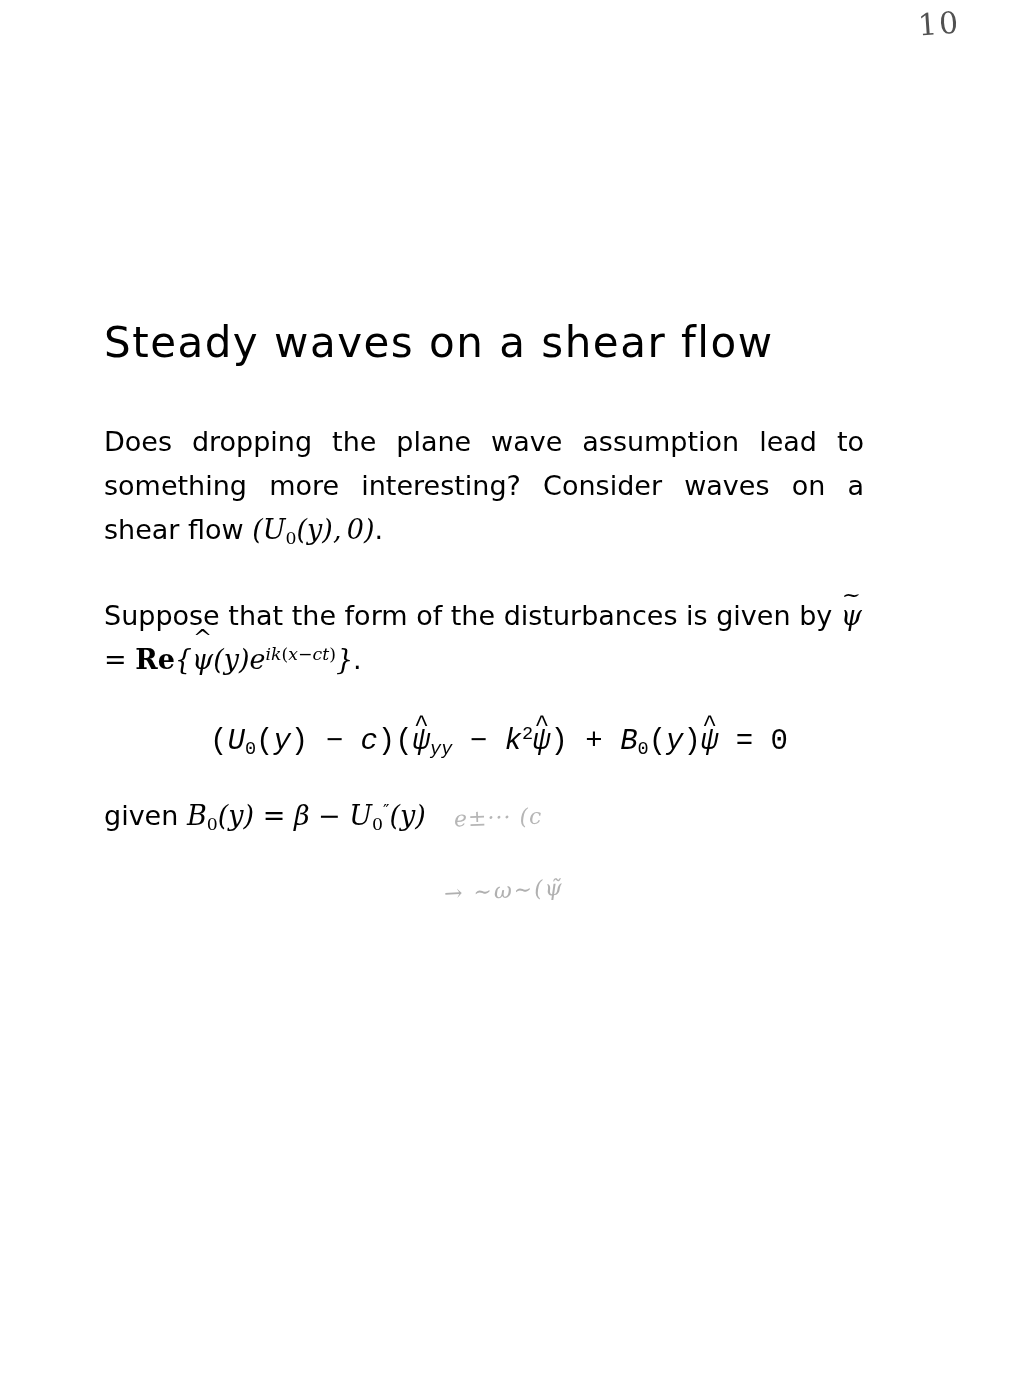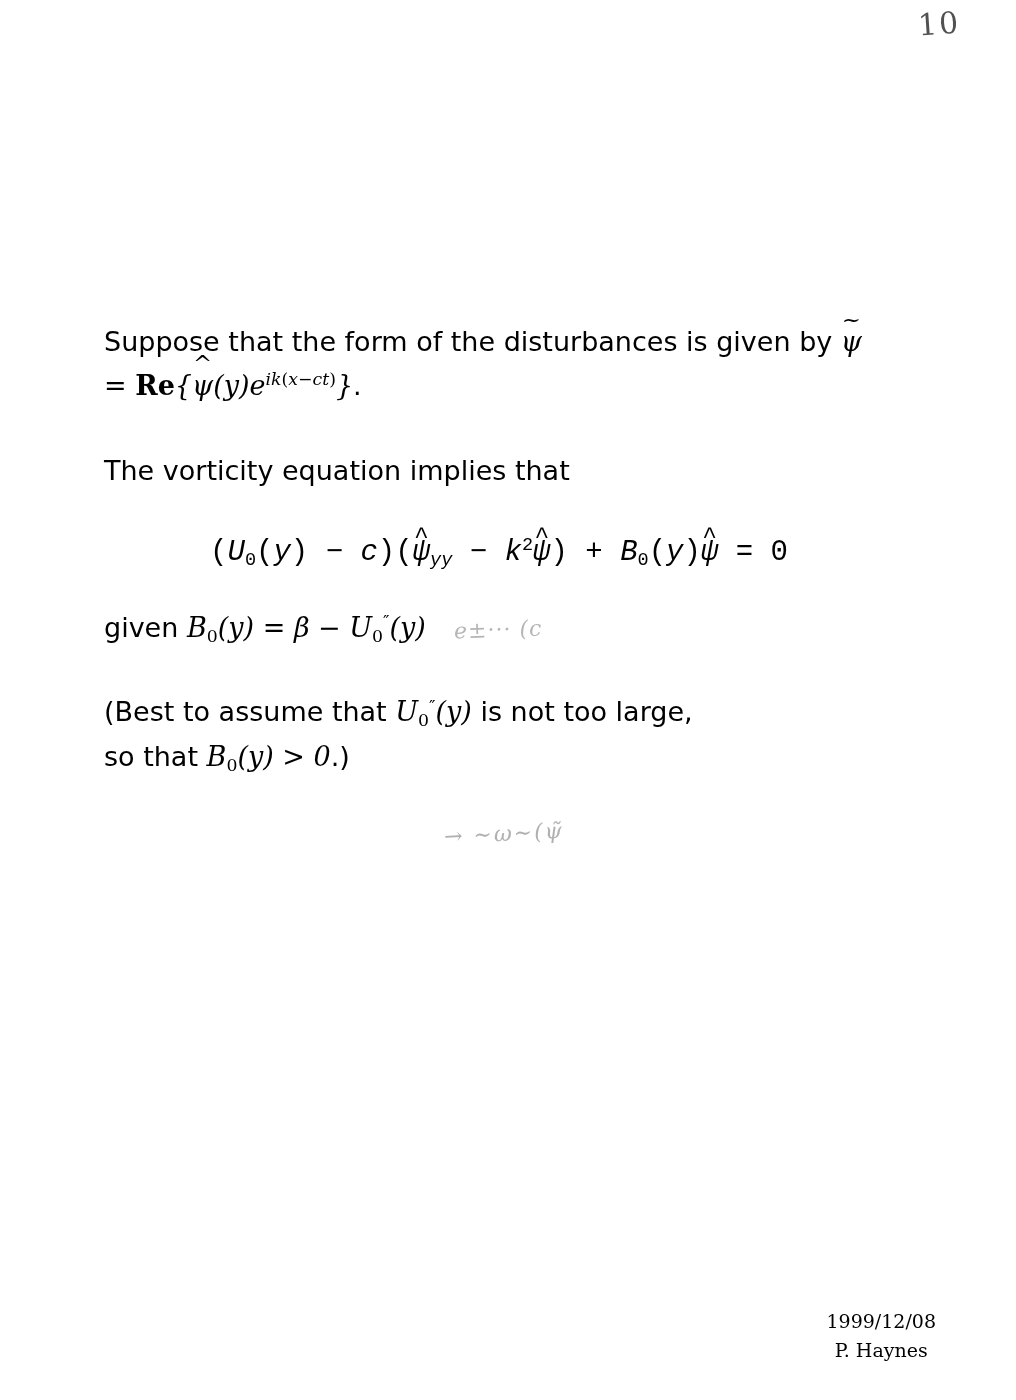--- a/index.html
+++ b/index.html
@@ -150,43 +150,38 @@
 </style>
 </head>
 <body>
 
 <div class="page">
 
   <div class="page-number-hand">10</div>
 
   <div class="content">
 
+    <h1 class="slide-title">Steady waves on a shear flow</h1>
 
+    <p class="para">
+      <span>Does dropping the plane wave assumption lead to something more interesting?  Consider waves on a shear flow </span><span class="math">(<span class="mi">U</span><sub>0</sub>(<span class="mi">y</span>), 0)</span><span>.</span>
+    </p>
 
     <p class="para nojust">
       <span>Suppose that the form of the disturbances is given by </span><span class="math"><span class="hatw"><span class="hatmark">~</span><span class="mi">ψ</span></span> = <span class="up">Re</span>{<span class="hatw"><span class="hatmark">^</span><span class="mi">ψ</span></span>(<span class="mi">y</span>)<span class="mi">e</span><sup><span class="mi">ik</span>(<span class="mi">x</span>−<span class="mi">ct</span>)</sup>}</span><span>.</span>
     </p>
 
-    <p class="para nojust">The vorticity equation implies that</p>
 
     <div class="display-eq eqline">
       (<span class="mi">U</span><sub>0</sub>(<span class="mi">y</span>) − <span class="mi">c</span>)(<span class="hatw"><span class="hatmark">^</span><span class="mi">ψ</span></span><sub><span class="mi">yy</span></sub> − <span class="mi">k</span><sup>2</sup><span class="hatw"><span class="hatmark">^</span><span class="mi">ψ</span></span>) + <span class="mi">B</span><sub>0</sub>(<span class="mi">y</span>)<span class="hatw"><span class="hatmark">^</span><span class="mi">ψ</span></span> = 0
     </div>
 
     <div class="where-line">
       <span>given </span><span class="math"><span class="mi">B</span><sub>0</sub>(<span class="mi">y</span>) = <span class="mi">β</span> − <span class="mi">U</span><sub>0</sub><sup>″</sup>(<span class="mi">y</span>)</span><span class="scribble">e±··· (c</span>
     </div>
 
-    <p class="para nojust">
-      <span>(Best to assume that </span><span class="math"><span class="mi">U</span><sub>0</sub><sup>″</sup>(<span class="mi">y</span>)</span><span> is not too large,</span><br>
-      <span>so that </span><span class="math"><span class="mi">B</span><sub>0</sub>(<span class="mi">y</span>) &gt; 0</span><span>.)</span>
-    </p>
 
     <span class="scribble-center">→ ∼ω∼(ψ̃</span>
 
   </div>
 
-  <div class="footer">
-    <div>1999/12/08</div>
-    <div>P. Haynes</div>
-  </div>
 
 </div>
 
 </body></html>

